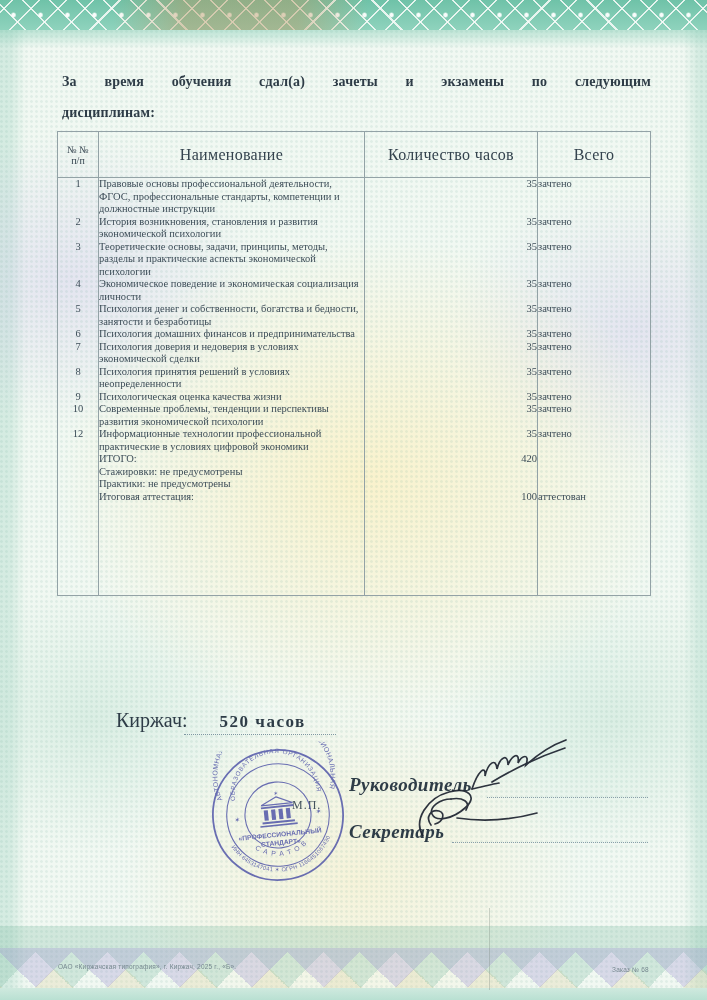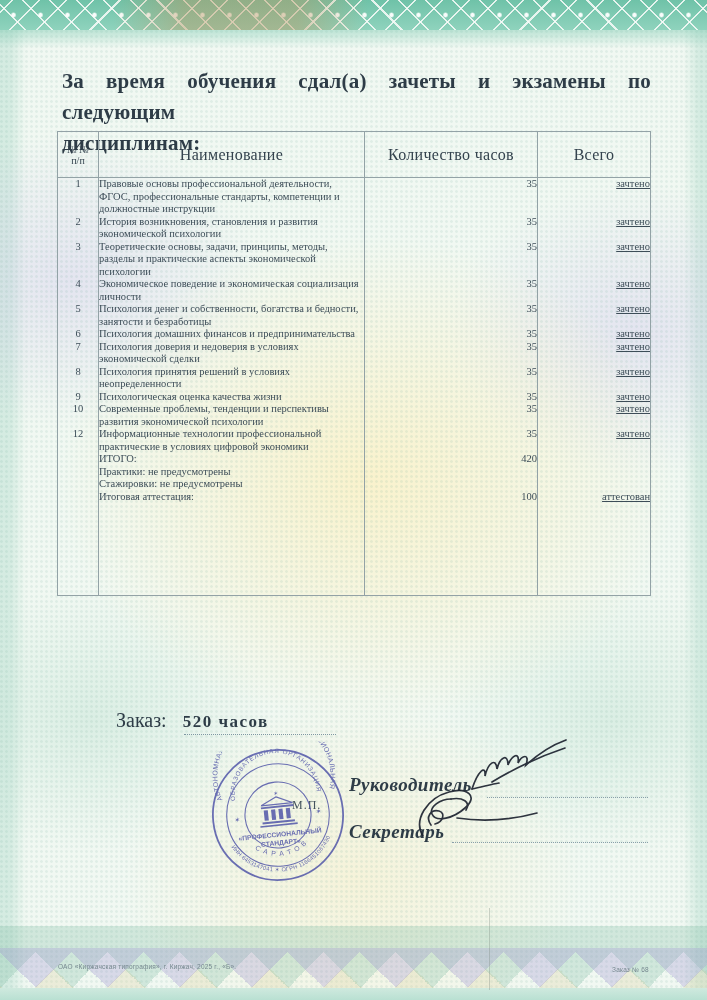--- a/index.html
+++ b/index.html
@@ -44,44 +44,44 @@
     background-size:72px 40px, 72px 62px, 72px 40px;
     background-position:0px 38px, 36px 16px, 18px 58px;
     background-repeat:repeat-x;
   }
   .bottom-strip{position:absolute;left:0;right:0;bottom:0;height:12px;z-index:2;
     background:linear-gradient(180deg,#cfe9de,#b9e0d2);}
   .crease{position:absolute;left:489px;bottom:10px;width:1px;height:82px;z-index:3;
     background:rgba(120,135,125,.35);}
 
   .intro{position:absolute;left:62px;top:66px;width:589px;z-index:4;
-    color:#2e3c47;font-size:21px;font-weight:bold;letter-spacing:.2px;line-height:31px;}
+    color:#2e3c47;font-size:14px;font-weight:bold;letter-spacing:.2px;line-height:31px;}
   .intro .l1{text-align:justify;text-align-last:justify;}
 
   table.tbl{position:absolute;left:57px;top:131px;width:593px;z-index:4;
     border-collapse:collapse;table-layout:fixed;
     border:1.2px solid #93a2a6;color:#3d4d58;}
   .tbl col.c1{width:41px}.tbl col.c2{width:266px}.tbl col.c3{width:173px}.tbl col.c4{width:113px}
   .tbl th,.tbl td{border-right:1px solid #93a2a6;vertical-align:top;padding:0;}
   .tbl th:last-child,.tbl td:last-child{border-right:none;}
   .tbl thead th{border-bottom:1px solid #93a2a6;height:45px;vertical-align:middle;
     font-weight:normal;color:#34434e;}
   .th-num{font-size:10px;line-height:11px;color:#44545e;}
   .th-big{font-size:16px;letter-spacing:.3px;}
   .tbl tbody td{font-size:10.5px;line-height:12.5px;}
   .c-num{text-align:center;padding-top:2px;}
   .c-name{padding:2px 18px 0 16px;}
   .c-hours{text-align:right;padding-top:2px;}
-  .c-grade{text-align:right;padding-top:2px;text-decoration:underline;}
+  .c-grade{text-align:left;padding-top:2px;}
   .filler td{height:92px;}
 
   .total{position:absolute;left:116px;top:709px;z-index:4;color:#2e3c47;}
   .total .lbl{font-size:20px;display:inline-block;}
   .total .val{font-size:17px;font-weight:bold;letter-spacing:1.5px;display:inline-block;
-    margin-left:12px;}
+    margin-left:28px;}
   .total .uline{position:absolute;left:68px;top:25px;width:152px;border-top:1.5px dotted #7f98a2;}
 
   .sig-label{position:absolute;z-index:4;color:#2e3c47;font-size:19px;font-style:italic;letter-spacing:.5px;font-weight:bold;}
   .dotline{position:absolute;z-index:4;border-top:1.5px dotted #8aa0aa;height:0;}
   .sig-svg{position:absolute;z-index:6;}
   .seal-mark{position:absolute;left:292px;top:798px;z-index:4;font-size:12px;color:#44535d;letter-spacing:1px;}
   .stamp{position:absolute;left:209px;top:746px;width:138px;height:138px;z-index:5;transform:rotate(-6deg);}
 
   .print{position:absolute;z-index:4;font-family:"Liberation Sans",sans-serif;
     font-size:6.5px;color:#76888f;letter-spacing:.2px;}
@@ -190,47 +190,47 @@
           <td class="c-grade">зачтено</td>
         </tr>
         <tr>
           <td class="c-num"></td>
           <td class="c-name">ИТОГО:</td>
           <td class="c-hours">420</td>
           <td class="c-grade"></td>
         </tr>
         <tr>
           <td class="c-num"></td>
+          <td class="c-name">Стажировки: не предусмотрены</td>
+          <td class="c-hours"></td>
+          <td class="c-grade"></td>
+        </tr>
+        <tr>
+          <td class="c-num"></td>
           <td class="c-name">Практики: не предусмотрены</td>
-          <td class="c-hours"></td>
-          <td class="c-grade"></td>
-        </tr>
-        <tr>
-          <td class="c-num"></td>
-          <td class="c-name">Стажировки: не предусмотрены</td>
           <td class="c-hours"></td>
           <td class="c-grade"></td>
         </tr>
         <tr>
           <td class="c-num"></td>
           <td class="c-name">Итоговая аттестация:</td>
           <td class="c-hours">100</td>
           <td class="c-grade">аттестован</td>
         </tr>
         <tr class="filler">
           <td class="c-num"></td>
           <td class="c-name"></td>
           <td class="c-hours"></td>
           <td class="c-grade"></td>
         </tr>
       </tbody>
   </table>
 
   <div class="total">
-    <span class="lbl">Заказ:</span>
+    <span class="lbl">Киржач:</span>
     <span class="val">520 часов</span>
     <span class="uline"></span>
   </div>
 
   <div class="sig-label" style="left:349px;top:774px;">Руководитель</div>
   <div class="dotline" style="left:487px;top:797px;width:161px;"></div>
   <div class="sig-label" style="left:349px;top:821px;">Секретарь</div>
   <div class="dotline" style="left:452px;top:842px;width:196px;"></div>
 
   <svg class="sig-svg" style="left:462px;top:733px;" width="115" height="68" viewBox="0 0 115 68">

